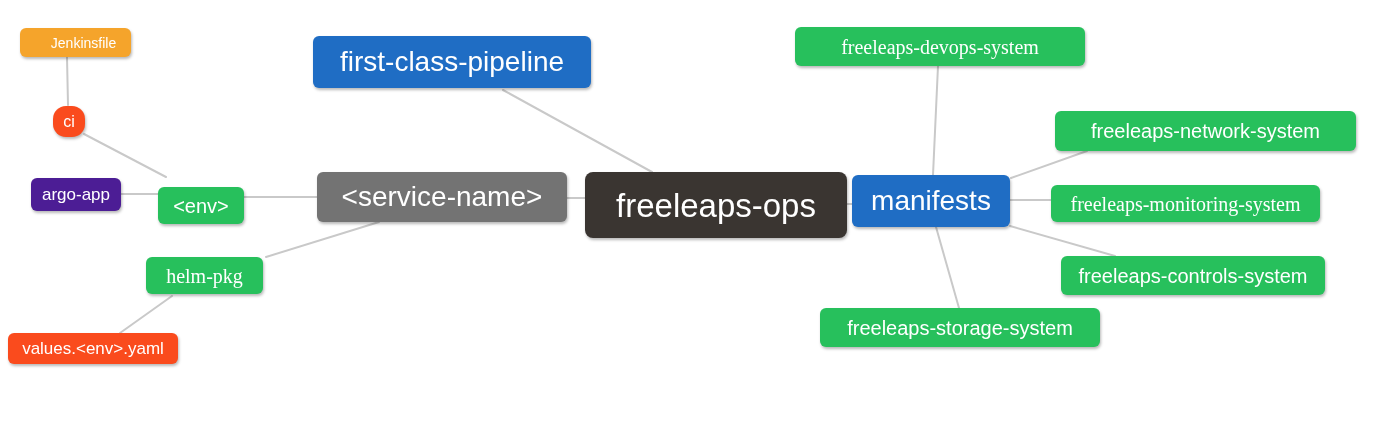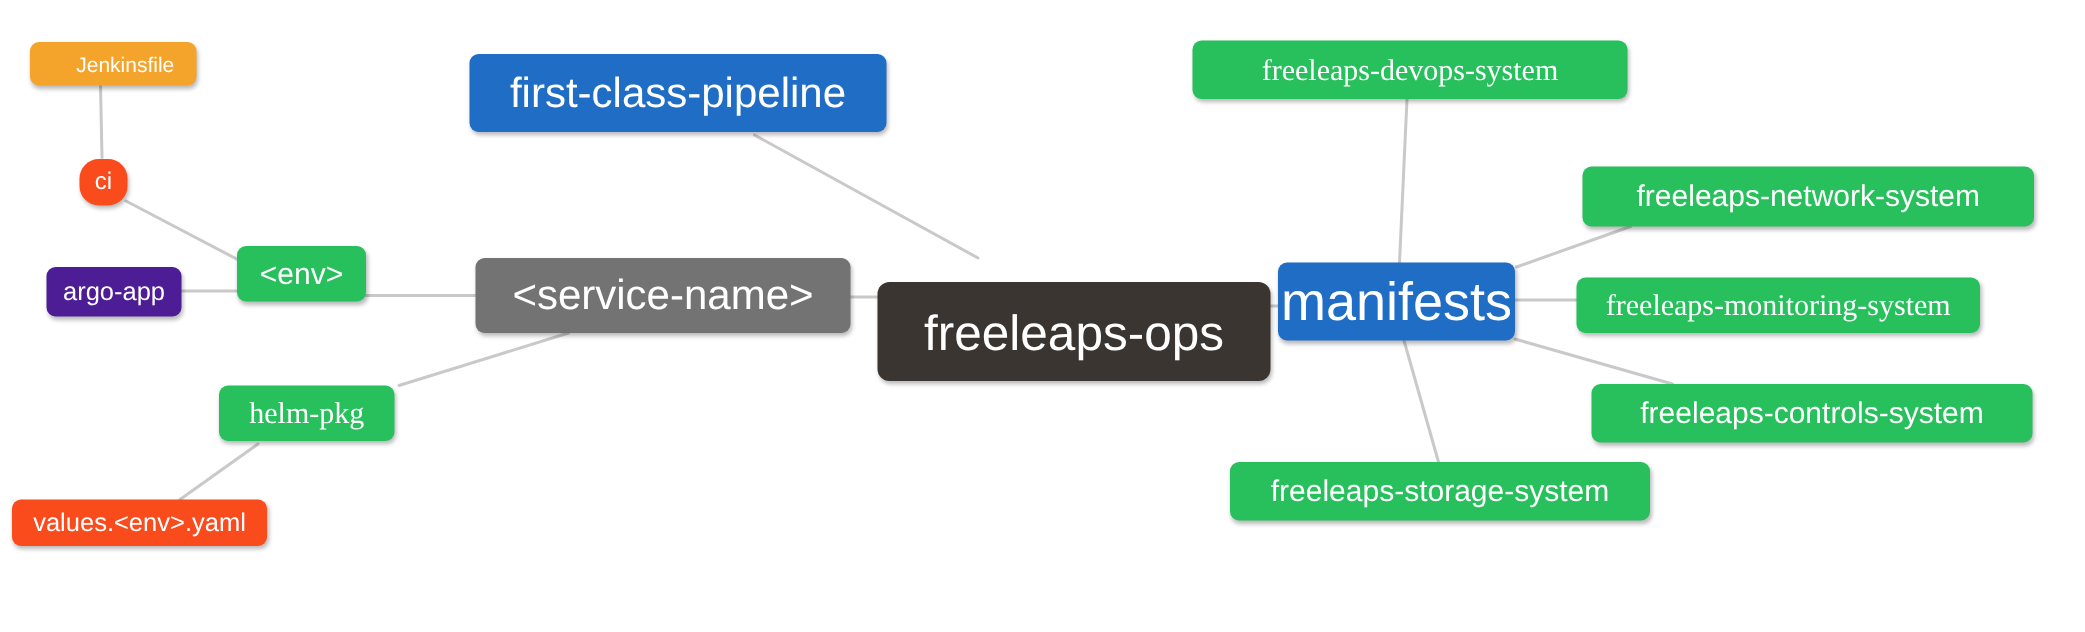--- a/index.html
+++ b/index.html
@@ -30,21 +30,20 @@
     color: #ffffff;
     border-radius: 6px;
     box-shadow: 1px 2px 3px rgba(0,0,0,0.28);
     white-space: nowrap;
     cursor: pointer;
     user-select: none;
     line-height: 1;
   }
   .node.root {
     border-radius: 8px;
-    margin-top: 16px;
   }
 </style>
 </head>
 <body>
 
 <div class="canvas">
   <svg class="edge-layer" id="edge-layer" viewBox="0 0 1390 421" xmlns="http://www.w3.org/2000/svg">
       <line x1="67" y1="57" x2="68" y2="105" stroke="#c9c9c9" stroke-width="2" stroke-linecap="round"></line>
       <line x1="84" y1="134" x2="166" y2="177" stroke="#c9c9c9" stroke-width="2" stroke-linecap="round"></line>
       <line x1="121" y1="194" x2="158" y2="194" stroke="#c9c9c9" stroke-width="2" stroke-linecap="round"></line>
@@ -57,26 +56,26 @@
       <line x1="933" y1="175" x2="938" y2="66" stroke="#c9c9c9" stroke-width="2" stroke-linecap="round"></line>
       <line x1="1011" y1="178" x2="1087" y2="151" stroke="#c9c9c9" stroke-width="2" stroke-linecap="round"></line>
       <line x1="1010" y1="200" x2="1051" y2="200" stroke="#c9c9c9" stroke-width="2" stroke-linecap="round"></line>
       <line x1="1010" y1="226" x2="1115" y2="256" stroke="#c9c9c9" stroke-width="2" stroke-linecap="round"></line>
       <line x1="936" y1="227" x2="959" y2="308" stroke="#c9c9c9" stroke-width="2" stroke-linecap="round"></line>
     </svg>
   <div id="node-layer">
       <div class="node orange" style="left: 20px; top: 28px; width: 95px; height: 29px; font-size: 14px; background: rgb(245, 164, 43); color: rgb(255, 255, 255); padding-left: 16px;">Jenkinsfile</div>
       <div class="node red" style="left: 53px; top: 106px; width: 32px; height: 31px; font-size: 16px; background: rgb(250, 75, 29); color: rgb(255, 255, 255); border-radius: 13px;">ci</div>
       <div class="node red" style="left: 31px; top: 178px; width: 90px; height: 33px; font-size: 17px; background: #4c1d95; color: rgb(255, 255, 255);">argo-app</div>
-      <div class="node green" style="left: 158px; top: 164px; width: 86px; height: 37px; font-size: 20px; background: rgb(39, 192, 92); color: rgb(255, 255, 255);">&lt;env&gt;</div>
+      <div class="node green" style="left: 158px; top: 187px; width: 86px; height: 37px; font-size: 20px; background: rgb(39, 192, 92); color: rgb(255, 255, 255);">&lt;env&gt;</div>
       <div class="node blue" style="left: 313px; top: 36px; width: 278px; height: 52px; font-size: 28px; background: rgb(31, 109, 196); color: rgb(255, 255, 255);">first-class-pipeline</div>
       <div class="node blue" style="left: 317px; top: 172px; width: 250px; height: 50px; font-size: 28px; background: #737373; color: rgb(255, 255, 255);">&lt;service-name&gt;</div>
       <div class="node root" style="left: 585px; top: 172px; width: 262px; height: 66px; font-size: 33px; background: rgb(58, 53, 49); color: rgb(255, 255, 255);">freeleaps-ops</div>
-      <div class="node blue" style="left: 852px; top: 175px; width: 158px; height: 52px; font-size: 36px; background: rgb(31, 109, 196); color: rgb(255, 255, 255);">manifests</div>
+      <div class="node blue" style="left: 852px; top: 175px; width: 158px; height: 52px; font-size: 28px; background: rgb(31, 109, 196); color: rgb(255, 255, 255);">manifests</div>
       <div class="node green" style="left: 146px; top: 257px; width: 117px; height: 37px; font-size: 20px; background: rgb(39, 192, 92); color: rgb(255, 255, 255); font-family: Liberation Serif, serif;">helm-pkg</div>
       <div class="node red" style="left: 8px; top: 333px; width: 170px; height: 31px; font-size: 17px; background: rgb(250, 75, 29); color: rgb(255, 255, 255);">values.&lt;env&gt;.yaml</div>
       <div class="node green" style="left: 795px; top: 27px; width: 290px; height: 39px; font-size: 20px; background: rgb(39, 192, 92); color: rgb(255, 255, 255); font-family: Liberation Serif, serif;">freeleaps-devops-system</div>
       <div class="node green" style="left: 1055px; top: 111px; width: 301px; height: 40px; font-size: 20px; background: rgb(39, 192, 92); color: rgb(255, 255, 255);">freeleaps-network-system</div>
       <div class="node green" style="left: 1051px; top: 185px; width: 269px; height: 37px; font-size: 20px; background: rgb(39, 192, 92); color: rgb(255, 255, 255); font-family: Liberation Serif, serif;">freeleaps-monitoring-system</div>
-      <div class="node green" style="left: 1061px; top: 256px; width: 294px; height: 39px; font-size: 20px; background: rgb(39, 192, 92); color: rgb(255, 255, 255);">freeleaps-controls-system</div>
+      <div class="node green" style="left: 1061px; top: 256px; width: 264px; height: 39px; font-size: 20px; background: rgb(39, 192, 92); color: rgb(255, 255, 255);">freeleaps-controls-system</div>
       <div class="node green" style="left: 820px; top: 308px; width: 280px; height: 39px; font-size: 20px; background: rgb(39, 192, 92); color: rgb(255, 255, 255);">freeleaps-storage-system</div>
     </div>
 </div>
 
 </body></html>

